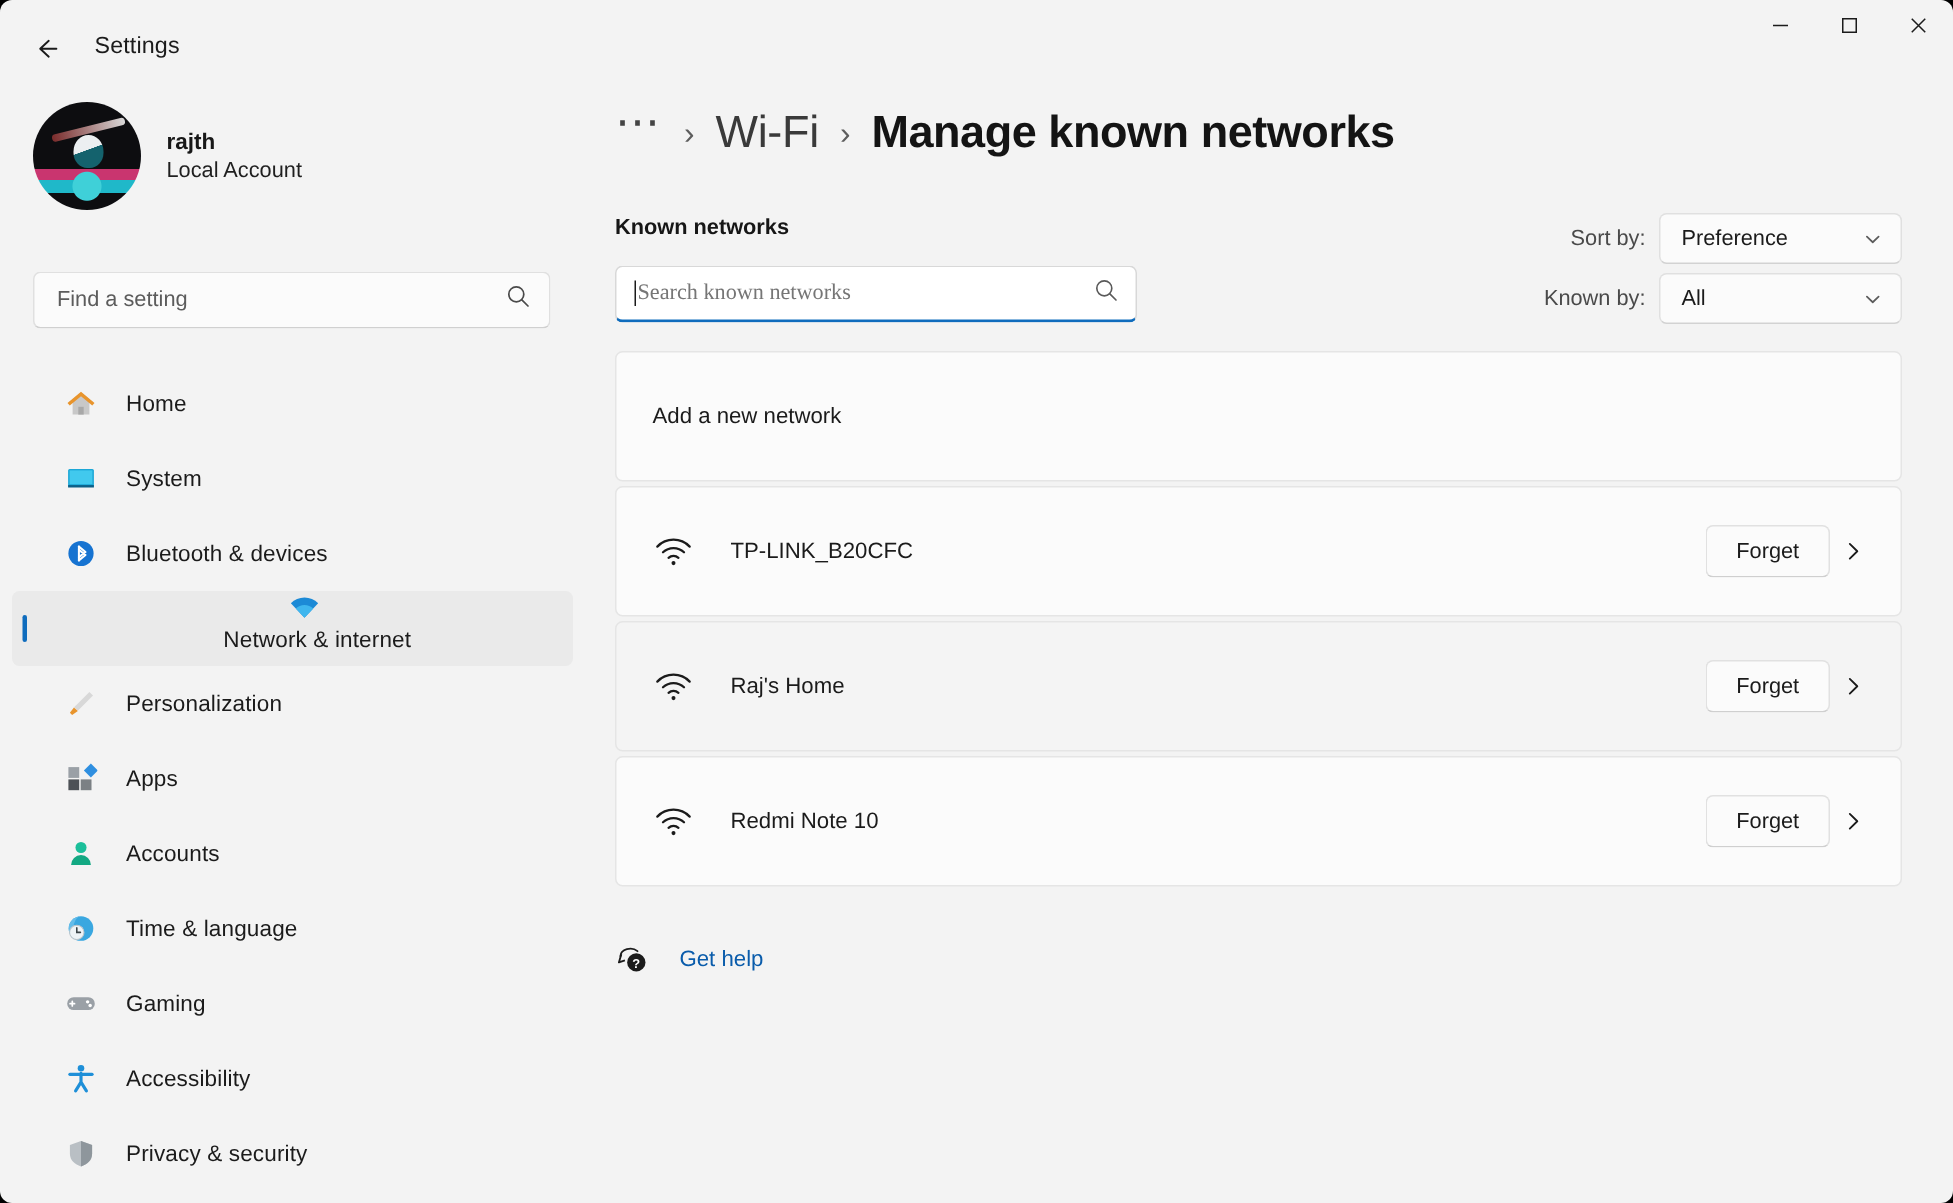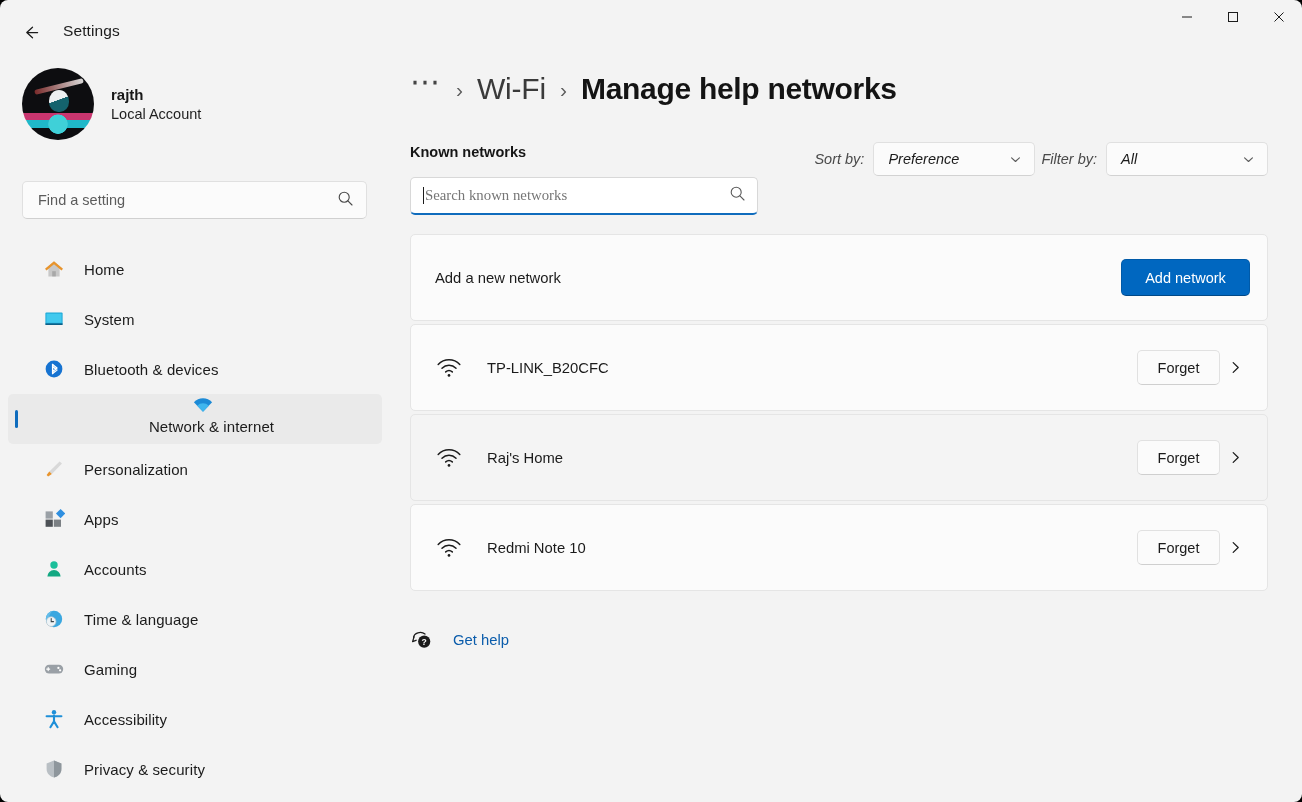--- a/index.html
+++ b/index.html
@@ -254,23 +254,22 @@
     font-size: 14.8px;
     color: #1b1b1b;
     padding-left: 1px;
   }
   .search-known input::placeholder { color: #767676; opacity: 1; }
 
   .sortfilter {
     position: absolute;
     right: 34px; top: 86px;
     display: flex;
-    flex-direction: row;
+    flex-direction: column;
     gap: 6px;
-    font-style: italic;
   }
   .sfrow {
     display: flex;
     align-items: center;
     gap: 9px;
     justify-content: flex-end;
   }
   .sflabel {
     font-size: 14.5px;
     color: #4a4a4a;
@@ -561,21 +560,21 @@
     </div>
   </div>
 
   <div class="main">
 
     <div class="breadcrumb">
       <span class="crumb-dots">⋯</span>
       <span class="crumb-sep">›</span>
       <span class="crumb-link">Wi-Fi</span>
       <span class="crumb-sep">›</span>
-      <span class="crumb-current">Manage help networks</span>
+      <span class="crumb-current">Manage known networks</span>
     </div>
 
     <div class="section-title">Known networks</div>
 
     <div class="search-known">
       <span class="caret"></span>
       <input type="text" placeholder="Search known networks" style="">
       <span>
         <svg width="17" height="17" viewBox="0 0 17 17">
           <circle cx="7.2" cy="7.2" r="5" fill="none" stroke="#5a5a5a" stroke-width="1.1"></circle>
@@ -590,37 +589,36 @@
         <div class="sfselect">
           <span class="sfvalue">Preference</span>
           <span>
             <svg width="13" height="13" viewBox="0 0 13 13">
               <path d="M2.6 4.8 L6.5 8.5 L10.4 4.8" fill="none" stroke="#5c5c5c" stroke-width="1.15" stroke-linecap="round" stroke-linejoin="round"></path>
             </svg>
           </span>
         </div>
       </div>
       <div class="sfrow">
-        <span class="sflabel">Filter by:</span>
+        <span class="sflabel">Known by:</span>
         <div class="sfselect">
           <span class="sfvalue">All</span>
           <span>
             <svg width="13" height="13" viewBox="0 0 13 13">
               <path d="M2.6 4.8 L6.5 8.5 L10.4 4.8" fill="none" stroke="#5c5c5c" stroke-width="1.15" stroke-linecap="round" stroke-linejoin="round"></path>
             </svg>
           </span>
         </div>
       </div>
     </div>
 
     <div class="cards">
 
       <div class="card">
         <span class="card-addtext">Add a new network</span>
-        <button class="btn-primary">Add network</button>
       </div>
 
       <div class="card">
         <span class="net-icon">
           <svg width="26" height="22" viewBox="0 0 26 22">
             <path d="M2.2 7.4 a15 15 0 0 1 21.6 0" fill="none" stroke="#1b1b1b" stroke-width="1.5" stroke-linecap="round"></path>
             <path d="M6 11.2 a10 10 0 0 1 14 0" fill="none" stroke="#1b1b1b" stroke-width="1.5" stroke-linecap="round"></path>
             <path d="M9.7 14.9 a5 5 0 0 1 6.6 0" fill="none" stroke="#1b1b1b" stroke-width="1.5" stroke-linecap="round"></path>
             <circle cx="13" cy="18.4" r="1.35" fill="#1b1b1b"></circle>
           </svg>

